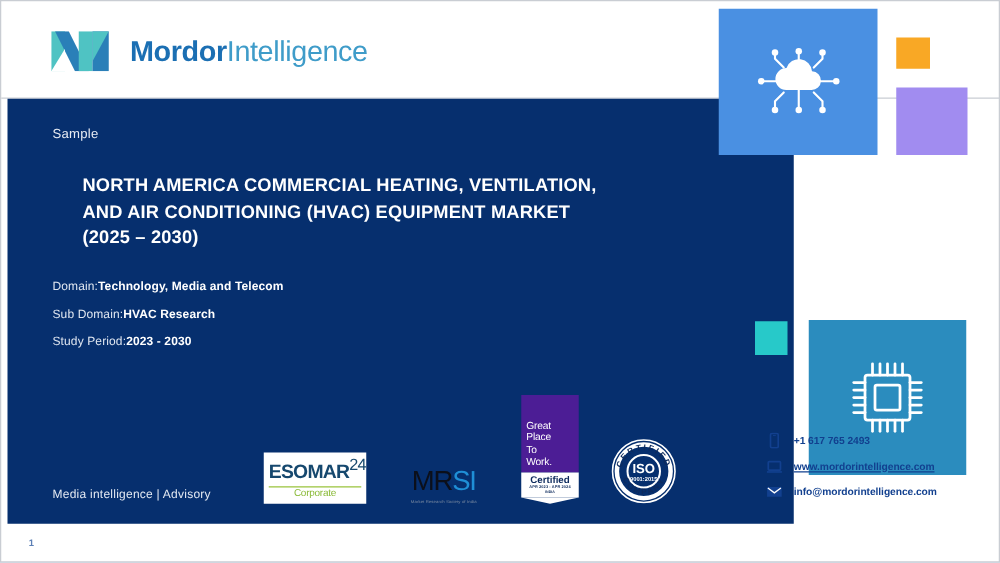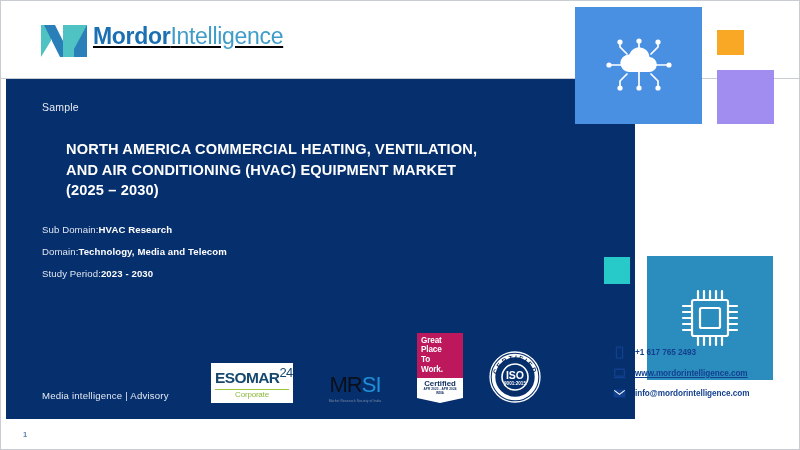--- a/index.html
+++ b/index.html
@@ -13,21 +13,21 @@
     position: relative;
     width: 800px; height: 450px;
     background: #ffffff;
     border: 1px solid #c9cdd3;
   }
 
   
   .logo-wrap {
     position: absolute;
     left: 40px; top: 24px;
-    display: flex; gap: 5px; text-decoration: underline;
+    display: flex; align-items: center; gap: 16px;
   }
   .logo-mark { width: 47px; height: 32px; display: block; }
   .logo-text { font-size: 23px; letter-spacing: -0.3px; line-height: 1; white-space: nowrap; }
   .logo-text .bold { font-weight: 700; color: #1b6fb3; }
   .logo-text .light { font-weight: 400; color: #3f9cc9; }
 
   .header-rule {
     position: absolute; left: 0; top: 77px;
     width: 800px; height: 1px; background: #c9cdd3;
   }
@@ -86,22 +86,22 @@
   .mrsi-logo .dk { color: #0b0f1a; }
   .mrsi-logo .bl { color: #1f8fd6; }
   .mrsi-sub {
     font-size: 3.2px; color: #7f8ea3; letter-spacing: .1px; margin-top: 3px;
     white-space: nowrap; transform: scaleX(1.05);
   }
 
   
   .gptw { width: 46px; }
   .gptw-red {
-    background: #be185d; color: #ffffff; padding: 3px 4px 4px;
-    font-size: 8.2px; font-weight: 700; line-height: 1.18; letter-spacing: -0.15px;
+    background: #4c1d95; color: #ffffff; padding: 20px 4px 4px;
+    font-size: 8.2px; font-weight: 400; line-height: 1.18; letter-spacing: -0.15px;
   }
   .gptw-white {
     background: #ffffff; color: #0d2a5c; text-align: center;
     padding: 1.5px 2px 2px;
   }
   .gptw-cert { font-size: 7.8px; font-weight: 700; line-height: 1.1; }
   .gptw-dates { font-size: 3.1px; font-weight: 700; line-height: 1.25; letter-spacing: .1px; }
   .gptw-region { font-size: 2.9px; font-weight: 700; line-height: 1.3; }
   .gptw-tail {
     width: 0; height: 0; margin: 0 auto;
@@ -172,24 +172,24 @@
   <div class="header-rule"></div>
 
   <div class="navy">
 
     <div class="sample-label">Sample</div>
 
     <div class="report-title">NORTH AMERICA COMMERCIAL HEATING, VENTILATION, AND AIR CONDITIONING (HVAC) EQUIPMENT MARKET (2025 – 2030)</div>
 
     <div class="meta-block">
       <div class="meta-row">
+        <span class="k">Domain:</span><span class="v">Technology, Media and Telecom</span>
+      </div>
+      <div class="meta-row">
         <span class="k">Sub Domain:</span><span class="v">HVAC Research</span>
-      </div>
-      <div class="meta-row">
-        <span class="k">Domain:</span><span class="v">Technology, Media and Telecom</span>
       </div>
       <div class="meta-row last">
         <span class="k">Study Period:</span><span class="v">2023 - 2030</span>
       </div>
     </div>
 
     <div class="tagline">Media intelligence | Advisory</div>
 
     <div class="badges">
 

